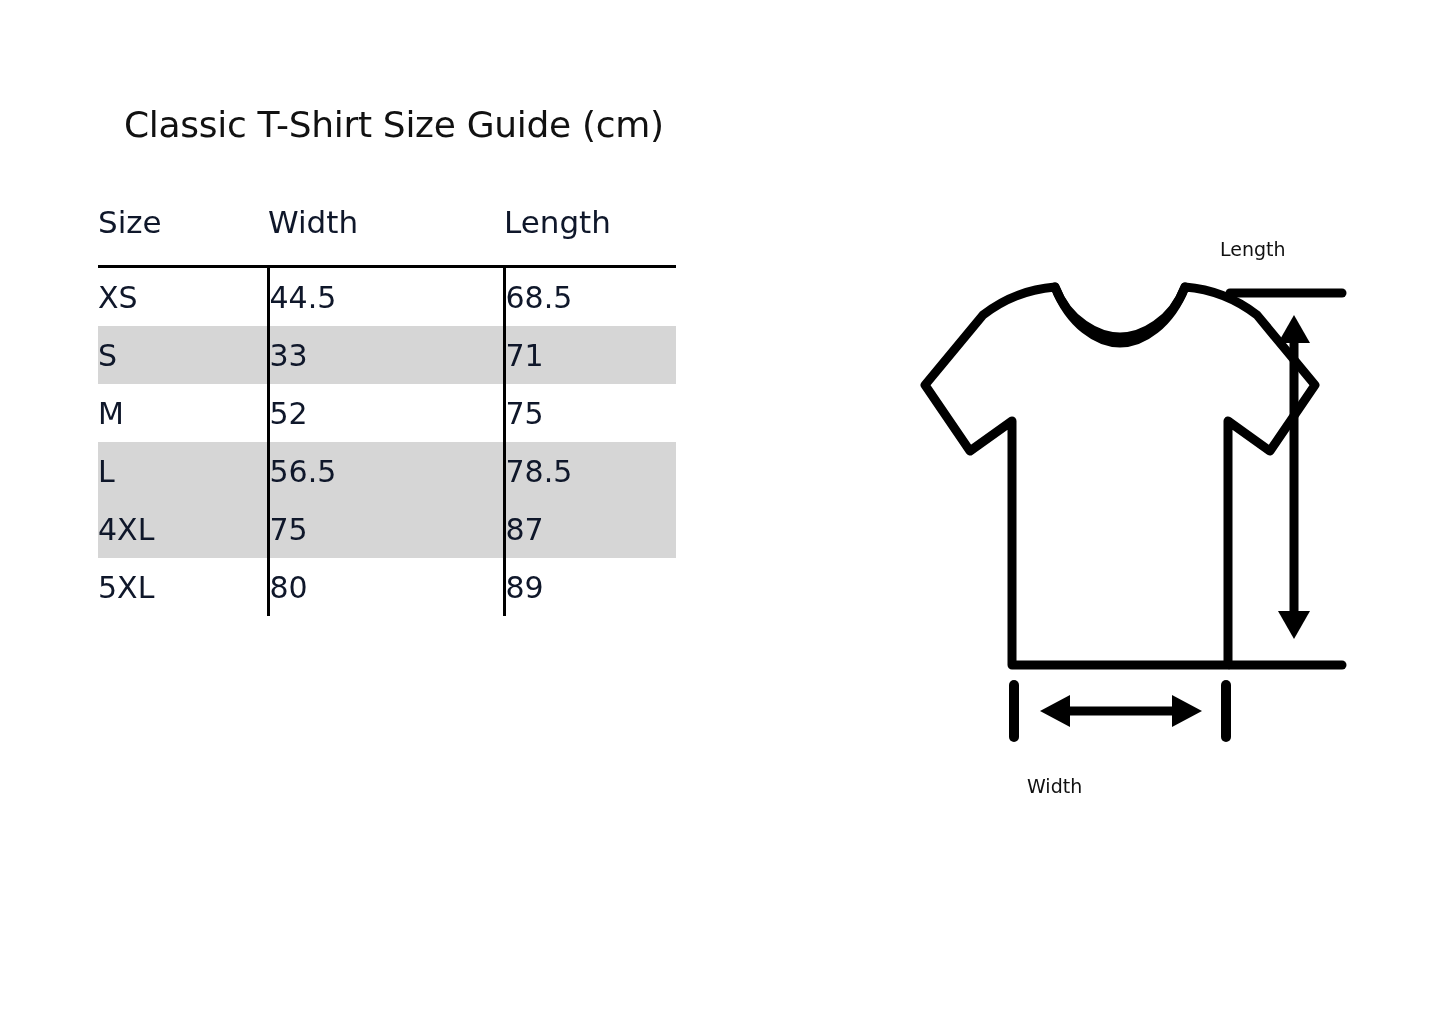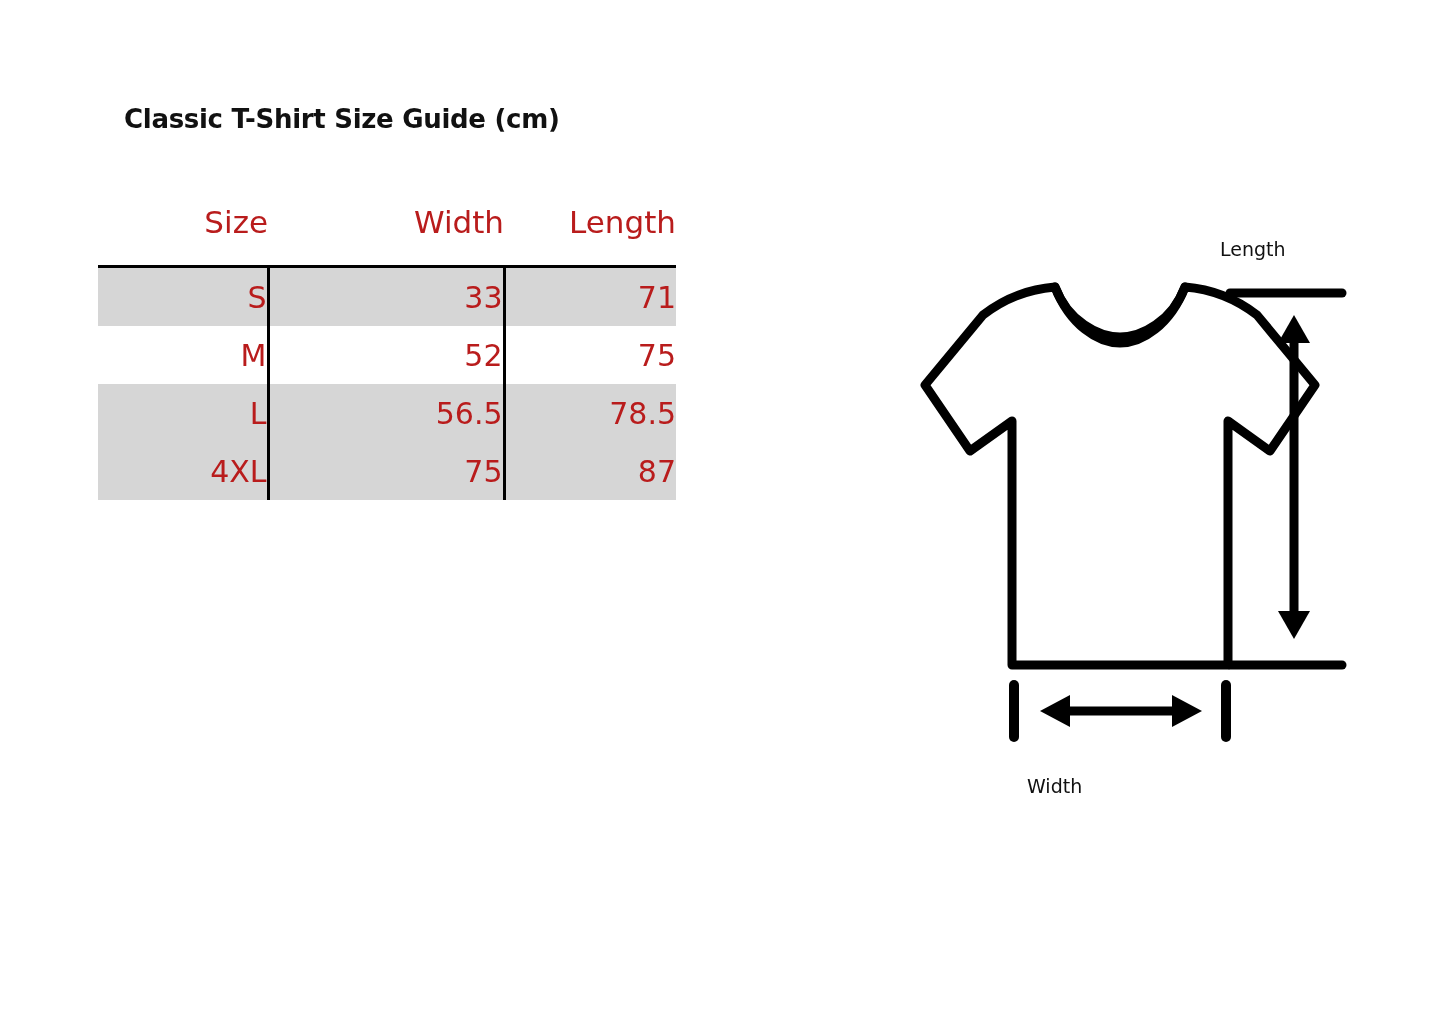--- a/index.html
+++ b/index.html
@@ -14,42 +14,42 @@
     font-family: "DejaVu Sans", "Liberation Sans", sans-serif;
     color: #1a1a1a;
     overflow: hidden;
   }
 
   
   .title {
     position: absolute;
     left: 124px;
     top: 104px;
-    font-size: 26px;
-    font-weight: bold;
+    font-size: 36px;
+    font-weight: normal;
     letter-spacing: -0.3px;
     color: #111111;
     white-space: nowrap;
   }
 
   
   .size-table {
     position: absolute;
     left: 98px;
     top: 185px;
     width: 578px;
     border-collapse: collapse;
     table-layout: fixed;
   }
   .size-table th,
   .size-table td {
-    text-align: right;
+    text-align: left;
     font-weight: normal;
     font-size: 30px;
-    color: #b91c1c;
+    color: #0f172a;
     padding: 0;
     height: 58px;
     vertical-align: middle;
   }
   .size-table thead th {
     font-size: 31px;
     height: 74px;
     padding-bottom: 6px;
   }
   .size-table thead tr {
@@ -97,39 +97,49 @@
 
 <table class="size-table">
   <thead>
     <tr>
       <th class="col-size">Size</th>
       <th class="col-width">Width</th>
       <th class="col-length">Length</th>
     </tr>
   </thead>
   <tbody>
+    <tr>
+      <td class="c-size">XS</td>
+      <td class="c-width">44.5</td>
+      <td class="c-length">68.5</td>
+    </tr>
     <tr class="alt">
       <td class="c-size">S</td>
       <td class="c-width">33</td>
       <td class="c-length">71</td>
     </tr>
     <tr>
       <td class="c-size">M</td>
       <td class="c-width">52</td>
       <td class="c-length">75</td>
     </tr>
     <tr class="alt">
       <td class="c-size">L</td>
       <td class="c-width">56.5</td>
       <td class="c-length">78.5</td>
     </tr>
     <tr class="alt">
       <td class="c-size">4XL</td>
       <td class="c-width">75</td>
       <td class="c-length">87</td>
+    </tr>
+    <tr>
+      <td class="c-size">5XL</td>
+      <td class="c-width">80</td>
+      <td class="c-length">89</td>
     </tr>
   </tbody>
 </table>
 
 <div class="diagram">
   <svg width="520" height="610" viewBox="0 0 520 610" xmlns="http://www.w3.org/2000/svg">
 
     <path d="M153 90
              C 175 73, 200 64, 225 62
              C 238 96, 268 112, 290 112

